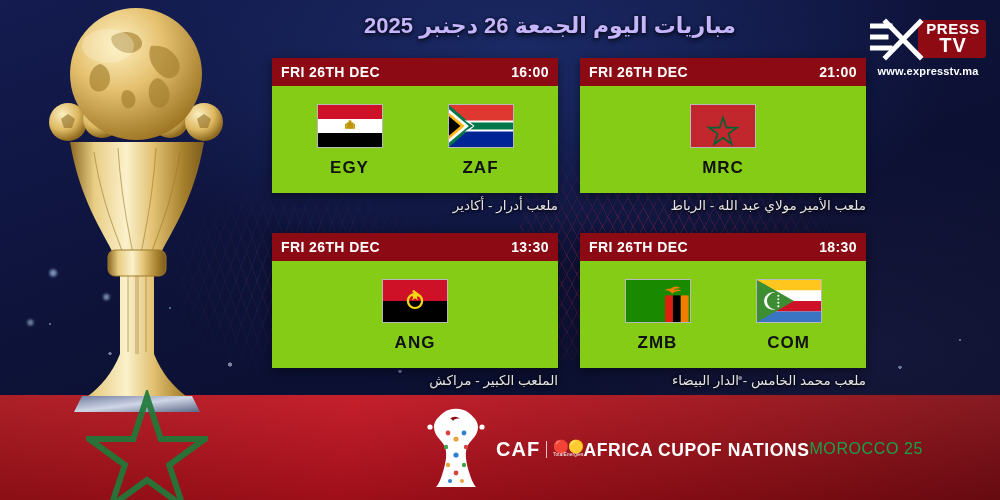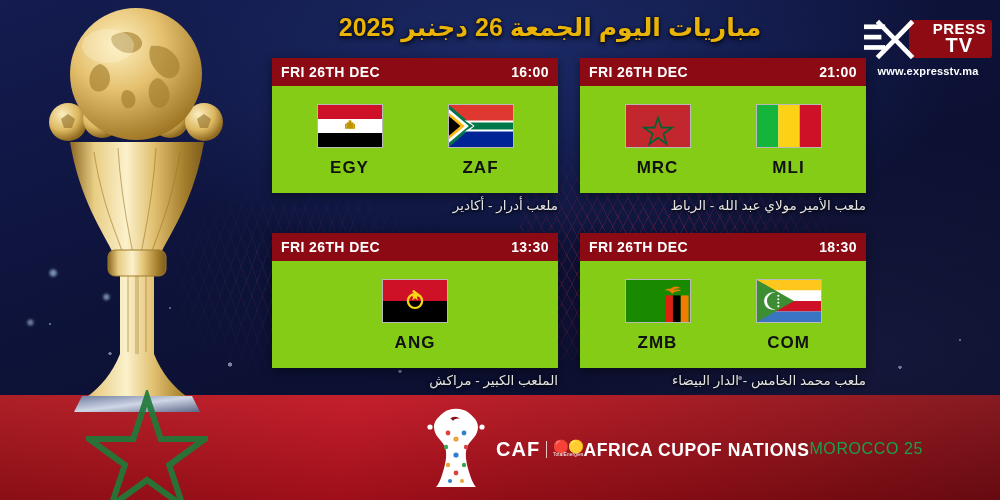--- a/index.html
+++ b/index.html
@@ -86,34 +86,34 @@
     z-index: 2;
   }
 
   
   .trophy { position: absolute; left: 8px; top: 2px; width: 258px; height: 410px; }
 
   
   .title {
     position: absolute; top: 13px; left: 250px; width: 600px;
     text-align: center;
-    color: #eab308;
-    font-size: 25px; font-weight: bold;
+    color: #c4b5fd;
+    font-size: 22px; font-weight: bold;
     letter-spacing: .2px;
     direction: rtl;
     text-shadow: 0 2px 5px rgba(0,0,0,.85), 0 0 2px rgba(0,0,0,.9);
   }
 
   
   .logo { position: absolute; right: 8px; top: 16px; width: 128px; height: 72px; }
   .logo-row { display: flex; align-items: center; justify-content: center; height: 46px; gap: 0; }
   .logo-x { position: relative; width: 56px; height: 44px; }
   .logo-box {
     background: #8e0b14; color: #fff; margin-left: -8px;
-    padding: 2px 6px 3px 24px; border-radius: 3px;
+    padding: 2px 6px 3px 8px; border-radius: 3px;
     display: flex; flex-direction: column; align-items: center; line-height: .95;
   }
   .logo-box .l1 { font-size: 15px; font-weight: bold; letter-spacing: .5px; }
   .logo-box .l2 { font-size: 20px; font-weight: bold; letter-spacing: 1px; }
   .logo-url {
     text-align: center; color: #ffffff; font-size: 11px; font-weight: bold;
     letter-spacing: .2px; margin-top: 3px;
   }
 
   
@@ -316,30 +316,20 @@
     </div>
     <div class="card-body">
       <div class="team">
         <div class="flag-box">
           <svg viewBox="0 0 90 60" width="100%" height="100%" preserveAspectRatio="none">
             <rect width="90" height="60" fill="#c1272d"></rect>
             <path d="M45 18 L49.7 32.4 L64.8 32.4 L52.6 41.3 L57.2 55.7 L45 46.8 L32.8 55.7 L37.4 41.3 L25.2 32.4 L40.3 32.4 Z" fill="none" stroke="#006233" stroke-width="2.4"></path>
           </svg>
         </div>
         <span class="team-code">MRC</span>
-      </div>
-      <div class="team">
-        <div class="flag-box">
-          <svg viewBox="0 0 90 60" width="100%" height="100%" preserveAspectRatio="none">
-            <rect width="30" height="60" fill="#14b53a"></rect>
-              <rect x="30" width="30" height="60" fill="#fcd116"></rect>
-            <rect x="60" width="30" height="60" fill="#ce1126"></rect>
-          </svg>
-        </div>
-        <span class="team-code">MLI</span>
       </div>
     </div>
   </div>
   <div class="stadium s1">ملعب الأمير مولاي عبد الله - الرباط</div>
 
   <div class="card c2">
     <div class="card-head">
       <span>FRI 26TH DEC</span>
       <span>13:30</span>
     </div>

